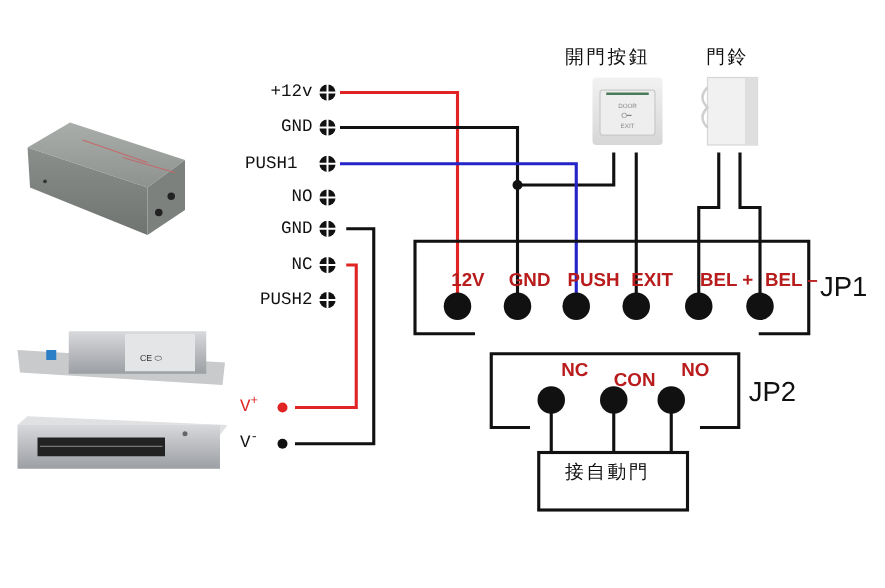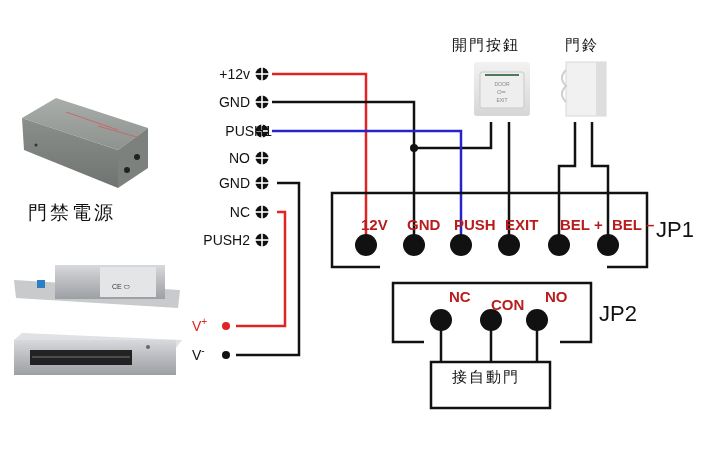--- a/index.html
+++ b/index.html
@@ -1,18 +1,18 @@
 <!DOCTYPE html>
 <html><head>
 <meta charset="utf-8">
 <style>
   html, body { margin:0; padding:0; background:#ffffff; }
   body { width:708px; height:470px; position:relative; overflow:hidden; font-family:"Liberation Sans", sans-serif; }
   #stage { position:absolute; left:0; top:0; width:708px; height:470px; }
-  .lbl { position:absolute; font-family:Liberation Sans, sans-serif; font-size:14px; color:#111; white-space:nowrap; }
+  .lbl { position:absolute; font-family:Liberation Mono, monospace; font-size:14px; color:#111; white-space:nowrap; }
   .cjk { position:absolute; font-family:"DejaVu Serif", serif; font-size:19px; color:#111; letter-spacing:3px; white-space:nowrap; }
   .cjk-sm { position:absolute; font-family:Liberation Mono, monospace; font-size:15px; color:#111; letter-spacing:2px; white-space:nowrap; }
   .pin-lbl { position:absolute; font-family:"Liberation Sans", sans-serif; font-weight:bold; font-size:15px; color:#b91c1c; white-space:nowrap;margin-left:18px; }
   .jp { position:absolute; font-family:"Liberation Sans", sans-serif; font-weight:normal; font-size:22px; color:#111; }
 </style>
 </head>
 <body>
 
 <div id="stage">
 <svg width="708" height="470" viewBox="0 0 708 470" xmlns="http://www.w3.org/2000/svg" style="position:absolute;left:0;top:0">
@@ -166,28 +166,27 @@
     <line x1="441" y1="320" x2="441" y2="362" stroke="#111" stroke-width="2.5"></line>
     <line x1="491" y1="320" x2="491" y2="362" stroke="#111" stroke-width="2.5"></line>
     <line x1="537" y1="320" x2="537" y2="362" stroke="#111" stroke-width="2.5"></line>
     <rect x="431" y="362" width="119" height="46" fill="none" stroke="#111" stroke-width="2.5"></rect>
   </g>
 
   <circle cx="226" cy="326" r="4" fill="#e02424"></circle>
   <circle cx="226" cy="355" r="4" fill="#111"></circle>
 </svg>
 
-  <div class="cjk" style="left:28px;top:200px">門禁電源</div>
   <div class="cjk-sm" style="left:452px;top:36px">開門按鈕</div>
   <div class="cjk-sm" style="left:565px;top:36px">門鈴</div>
   <div class="cjk-sm" style="left:452px;top:368px">接自動門</div>
 
   <div class="lbl" style="right:458px;top:66px">+12v</div>
   <div class="lbl" style="right:458px;top:94px">GND</div>
-  <div class="lbl" style="right:436px;top:123px">PUSH1</div>
+  <div class="lbl" style="right:470px;top:123px">PUSH1</div>
   <div class="lbl" style="right:458px;top:150px">NO</div>
   <div class="lbl" style="right:458px;top:175px">GND</div>
   <div class="lbl" style="right:458px;top:204px">NC</div>
   <div class="lbl" style="right:458px;top:232px">PUSH2</div>
 
   <div class="lbl" style="left:192px;top:316px;color:#e02424"><span>V</span><sup style="font-size:10px">+</sup></div>
   <div class="lbl" style="left:192px;top:345px"><span>V</span><sup style="font-size:10px">-</sup></div>
 
   <div class="pin-lbl" style="left:343px;top:216px">12V</div>
   <div class="pin-lbl" style="left:389px;top:216px">GND</div>

